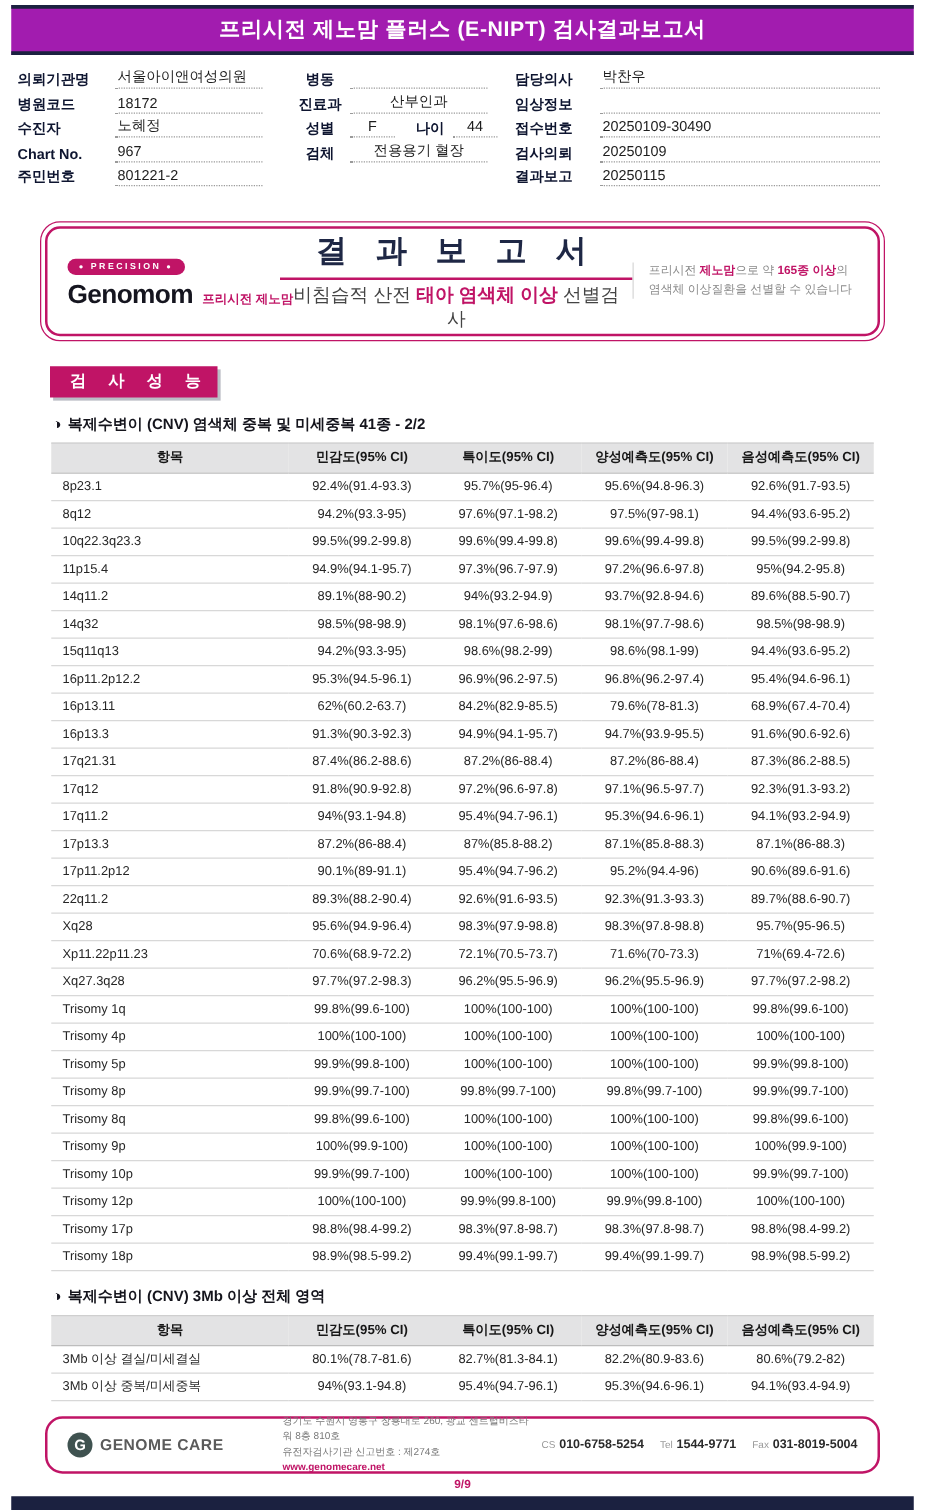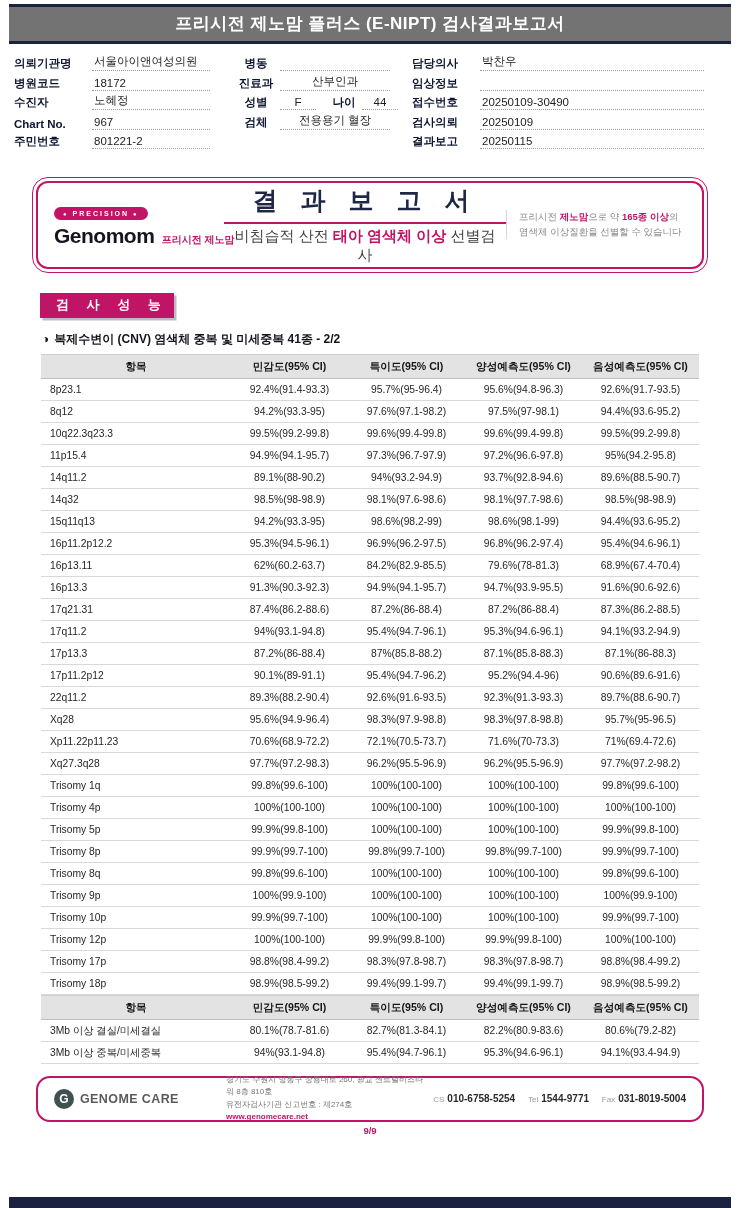--- a/index.html
+++ b/index.html
@@ -3,21 +3,21 @@
 <meta charset="utf-8">
 <style>
   * { margin: 0; padding: 0; box-sizing: border-box; }
   html, body { background: #ffffff; }
   body { font-family: "Liberation Sans", "DejaVu Sans", sans-serif; }
   .page { position: relative; width: 740px; height: 1208px; background: #fff; overflow: hidden; }
 
   
   .titlebar {
     margin: 4px 9px 0;
-    background: #737373;
+    background: #a21caf;
     border-top: 3px solid #1b2140;
     border-bottom: 3px solid #1b2140;
     color: #fff; font-size: 17px; font-weight: bold;
     text-align: center; padding: 5px 0 6px; letter-spacing: .5px;
   }
 
   
   .info { display: flex; padding: 9px 14px 0; }
   .col-left { width: 218px; }
   .col-mid  { width: 180px; text-align: center; }
@@ -285,20 +285,27 @@
           <td>91.6%(90.6-92.6)</td>
         </tr>
         <tr>
           <td>17q21.31</td>
           <td>87.4%(86.2-88.6)</td>
           <td>87.2%(86-88.4)</td>
           <td>87.2%(86-88.4)</td>
           <td>87.3%(86.2-88.5)</td>
         </tr>
         <tr>
+          <td>17q12</td>
+          <td>91.8%(90.9-92.8)</td>
+          <td>97.2%(96.6-97.8)</td>
+          <td>97.1%(96.5-97.7)</td>
+          <td>92.3%(91.3-93.2)</td>
+        </tr>
+        <tr>
           <td>17q11.2</td>
           <td>94%(93.1-94.8)</td>
           <td>95.4%(94.7-96.1)</td>
           <td>95.3%(94.6-96.1)</td>
           <td>94.1%(93.2-94.9)</td>
         </tr>
         <tr>
           <td>17p13.3</td>
           <td>87.2%(86-88.4)</td>
           <td>87%(85.8-88.2)</td>
@@ -406,20 +413,23 @@
         <tr>
           <td>Trisomy 18p</td>
           <td>98.9%(98.5-99.2)</td>
           <td>99.4%(99.1-99.7)</td>
           <td>99.4%(99.1-99.7)</td>
           <td>98.9%(98.5-99.2)</td>
         </tr>
       </tbody>
   </table>
 
+  <div class="tbl-caption second">
+    <span class="half-icon">◑</span><span>복제수변이 (CNV) 3Mb 이상 전체 영역</span>
+  </div>
 
   <table class="perf">
     <colgroup>
         <col style="width:190px">
         <col>
         <col>
         <col>
         <col>
       </colgroup>
     <thead>

